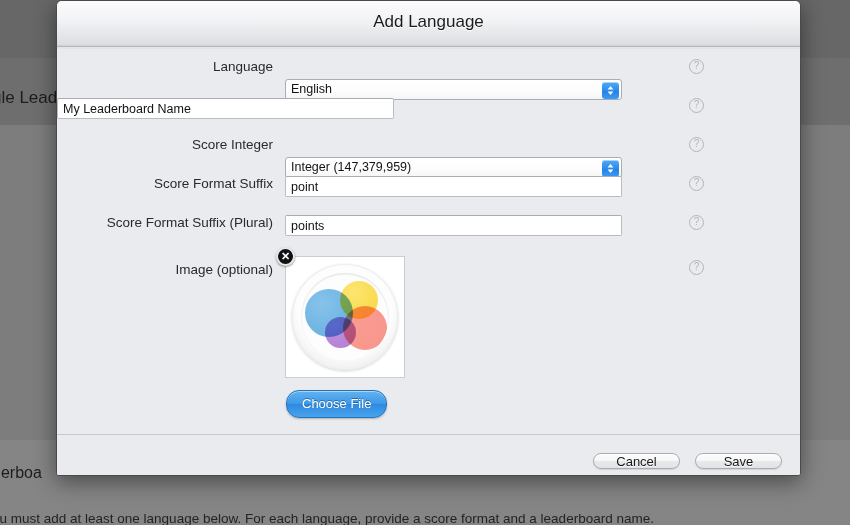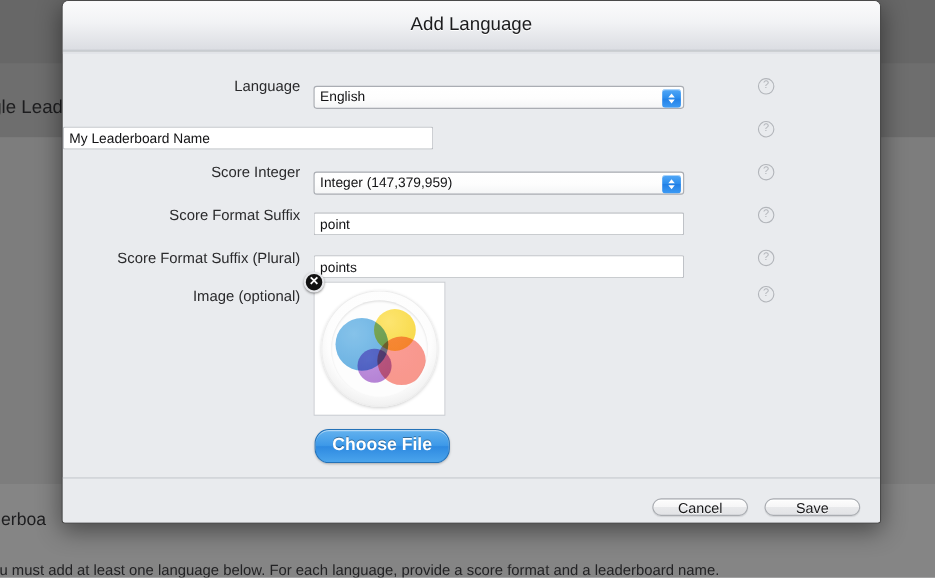--- a/index.html
+++ b/index.html
@@ -66,21 +66,20 @@
   #titlebar .hairline {
     position: absolute; left: 0; right: 0; bottom: -3px; height: 2px;
     background: #e2e4e8;
   }
 
   
   #form { position: relative; padding-top: 12px; }
   .row {
     position: relative;
     display: flex;
-    align-items: center;
     height: 39px;
   }
   .row-label {
     width: 228px;
     text-align: right;
     padding-right: 12px;
     font-size: 13.5px;
     color: #2a2a2c;
     white-space: nowrap;
   }
@@ -90,21 +89,20 @@
     width: 337px; height: 21px;
     background: #ffffff;
     border: 1px solid #b9bcc1;
     border-top-color: #a9acb2;
     border-radius: 2px;
     font-size: 12.5px;
     color: #121214;
     padding: 0 5px;
     font-family: "Liberation Sans", sans-serif;
     outline: none;
-    margin-top: 16px;
   }
   .sel {
     width: 337px; height: 21px;
     background: linear-gradient(to bottom, #ffffff 0%, #fdfdfd 55%, #f4f5f6 100%);
     border: 1px solid #aaadb3;
     border-radius: 3px;
     font-size: 12.5px;
     color: #121214;
     line-height: 19px;
     padding: 0 24px 0 5px;
@@ -193,22 +191,22 @@
   #choose-file {
     margin-top: 12px;
     margin-left: 1px;
     display: inline-block;
     padding: 5px 15px 6px;
     border-radius: 13px;
     background: linear-gradient(to bottom, #64b2ee 0%, #3d99e8 48%, #2e8ae1 52%, #4aa4ec 100%);
     border: 1px solid #2472b8;
     box-shadow: inset 0 1px 0 rgba(255,255,255,0.45), 0 1px 2px rgba(0,0,0,0.25);
     color: #ffffff;
-    font-size: 16px;
-    font-weight: bold;
+    font-size: 13px;
+    font-weight: normal;
     text-shadow: 0 -1px 0 rgba(0,0,0,0.35);
     cursor: pointer;
     white-space: nowrap;
   }
 
   
   #footer {
     position: absolute;
     left: 0; right: 0; bottom: 0;
     height: 41px;

